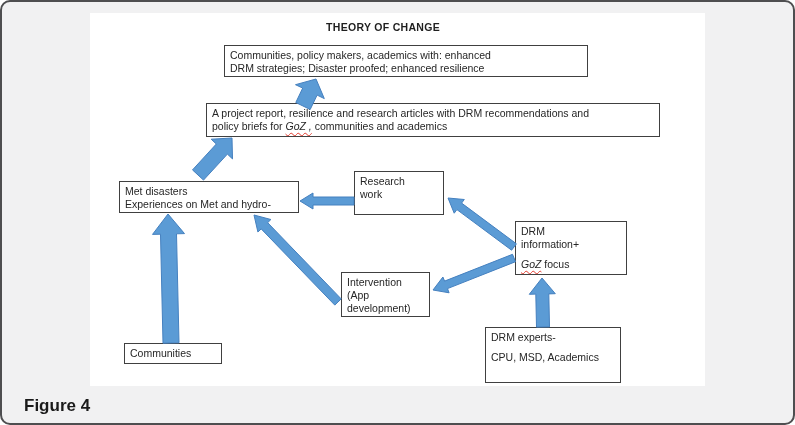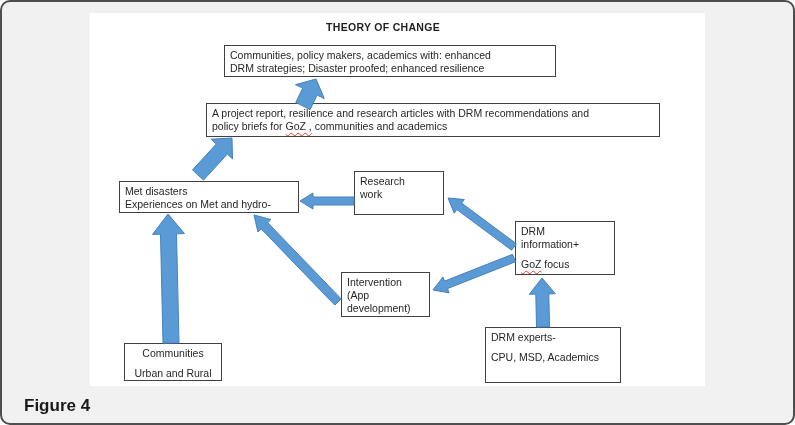--- a/index.html
+++ b/index.html
@@ -13,62 +13,62 @@
     position:absolute;font-weight:bold;font-size:10.5px;letter-spacing:.3px;
     text-align:center;color:#1f1f1f;white-space:nowrap;
   }
   .dbox{
     position:absolute;box-sizing:border-box;border:1px solid #404040;background:#ffffff;
     font-size:10.5px;line-height:13px;padding:3px 5px;white-space:nowrap;overflow:hidden;
   }
   .dbox .gap{margin-top:7px;}
   .wavy{
     text-decoration:underline;text-decoration-style:wavy;
-    text-decoration-color:#e23b2e;text-decoration-thickness:1px;text-underline-offset:2px;
+    text-decoration-color:#e23b2e;text-decoration-thickness:1px;text-underline-offset:2px;font-style:italic;
   }
   svg.arrows{position:absolute;left:0;top:0;pointer-events:none;}
   .figure-label{position:absolute;font-weight:bold;font-size:17px;color:#1a1a1a;}
 </style>
 </head>
 <body>
 
 <div class="canvas">
   <div class="doc" id="doc" style="left: 88px; top: 11px; width: 615px; height: 373px;"></div>
   <div id="boxes">
-      <div class="dbox" style="left: 222px; top: 43px; width: 332px; height: 32px;">
+      <div class="dbox" style="left: 222px; top: 43px; width: 364px; height: 32px;">
         <div><span>Communities, policy makers, academics with: enhanced</span></div>
         <div><span>DRM strategies; Disaster proofed; enhanced resilience</span></div>
       </div>
       <div class="dbox" style="left: 204px; top: 101px; width: 454px; height: 34px;">
         <div><span>A project report, resilience and research articles with DRM recommendations and</span></div>
         <div><span>policy briefs for </span><span class="wavy">GoZ ,</span><span> communities and academics</span></div>
       </div>
       <div class="dbox" style="left: 117px; top: 179px; width: 180px; height: 32px;">
         <div><span>Met disasters</span></div>
         <div><span>Experiences on Met and hydro-</span></div>
       </div>
       <div class="dbox" style="left: 352px; top: 169px; width: 90px; height: 44px;">
         <div><span>Research</span></div>
         <div><span>work</span></div>
       </div>
-      <div class="dbox" style="left: 513px; top: 219px; width: 100px; height: 54px;">
+      <div class="dbox" style="left: 513px; top: 219px; width: 112px; height: 54px;">
         <div><span>DRM</span></div>
         <div><span>information+</span></div>
         <div class="gap"><span class="wavy">GoZ</span><span> focus</span></div>
       </div>
       <div class="dbox" style="left: 339px; top: 270px; width: 89px; height: 45px;">
         <div><span>Intervention</span></div>
         <div><span>(App</span></div>
         <div><span>development)</span></div>
       </div>
       <div class="dbox" style="left: 483px; top: 325px; width: 136px; height: 56px;">
         <div><span>DRM experts-</span></div>
         <div class="gap"><span>CPU, MSD, Academics</span></div>
       </div>
-      <div class="dbox" style="left: 122px; top: 341px; width: 98px; height: 38px; text-align: center;">
+      <div class="dbox" style="left: 122px; top: 341px; width: 98px; height: 21px;">
         <div><span>Communities</span></div>
         <div class="gap"><span>Urban and Rural</span></div>
       </div>
     </div>
   <svg class="arrows" id="arrow-layer" width="795" height="425">
       <polygon points="308.2,107.5 315.1,93.1 322.3,96.6 314,77 293.5,82.7 300.7,86.1 293.8,100.5" fill="#5b9bd5" stroke="#4580bf" stroke-width="1" stroke-linejoin="round"></polygon>
       <polygon points="201.5,178.1 225.4,152.1 230.5,156.9 230,136 209.2,137.2 214.3,142 190.5,167.9" fill="#5b9bd5" stroke="#4580bf" stroke-width="1" stroke-linejoin="round"></polygon>
       <polygon points="352,195 311,195 311,191 298,199 311,207 311,203 352,203" fill="#5b9bd5" stroke="#4580bf" stroke-width="1" stroke-linejoin="round"></polygon>
       <polygon points="514.4,241.8 459.6,201.1 462.3,197.5 446,196 452.2,211.2 454.9,207.6 509.6,248.2" fill="#5b9bd5" stroke="#4580bf" stroke-width="1" stroke-linejoin="round"></polygon>
       <polygon points="510.5,252.3 442.6,279.1 440.9,275 431,288 447.1,290.8 445.5,286.6 513.5,259.7" fill="#5b9bd5" stroke="#4580bf" stroke-width="1" stroke-linejoin="round"></polygon>

